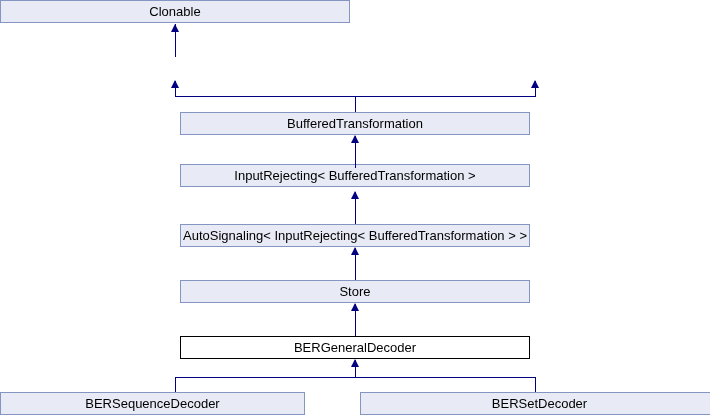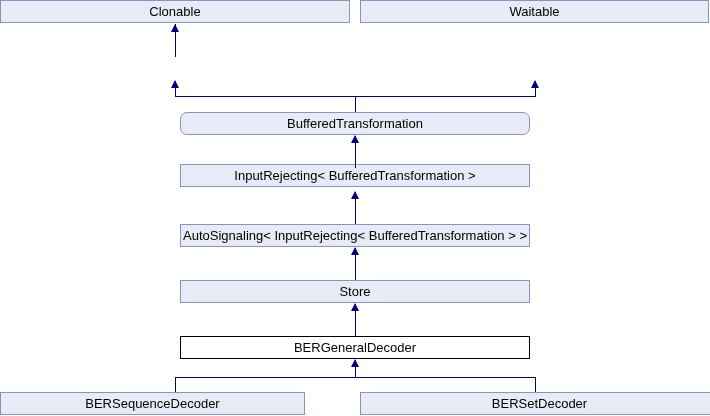--- a/index.html
+++ b/index.html
@@ -36,21 +36,21 @@
   }
   .node.highlight {
     background: var(--highlight-fill);
     border-color: var(--highlight-border);
     cursor: default;
   }
   
   .n-clonable            { left: 0;   top: 1;   width: 350px; }
   .n-algorithm           { left: 0;   top: 57;  width: 350px; }
   .n-waitable            { left: 360px; top: 57;  width: 349px; }
-  .n-buffered            { left: 180px; top: 112px; width: 350px; border-radius: 7px; }
+  .n-buffered            { left: 180px; top: 112px; width: 350px; }
   .n-inputrejecting      { left: 180px; top: 164px; width: 350px; }
   .n-autosignaling       { left: 180px; top: 224px; width: 350px; text-align: center; }
   .n-store               { left: 180px; top: 280px; width: 350px; }
   .n-bergeneral          { left: 180px; top: 336px; width: 350px; }
   .n-bersequence         { left: 0;   top: 392px; width: 305px; }
   .n-berset              { left: 360px; top: 392px; width: 359px; }
 
   .vline, .hline {
     position: absolute;
     background: var(--edge);
@@ -93,21 +93,20 @@
   .e-g-left   { left: 175px; top: 377px; height: 15px; }
   .e-g-right  { left: 535px; top: 377px; height: 15px; }
 </style>
 </head>
 <body>
 
 <div class="canvas">
 
   <div class="node n-clonable">Clonable</div>
   <div class="node n-algorithm">Clonable</div>
-  <div class="node n-waitable">Waitable</div>
   <div class="node n-buffered">BufferedTransformation</div>
   <div class="node n-inputrejecting">InputRejecting&lt; BufferedTransformation &gt;</div>
   <div class="node n-autosignaling">AutoSignaling&lt; InputRejecting&lt; BufferedTransformation &gt; &gt;</div>
   <div class="node n-store">Store</div>
   <div class="node n-bergeneral highlight">BERGeneralDecoder</div>
   <div class="node n-bersequence">BERSequenceDecoder</div>
   <div class="node n-berset">BERSetDecoder</div>
 
   <div class="vline e-a-stem"></div>
   <div class="arrowhead e-a-head"></div>

